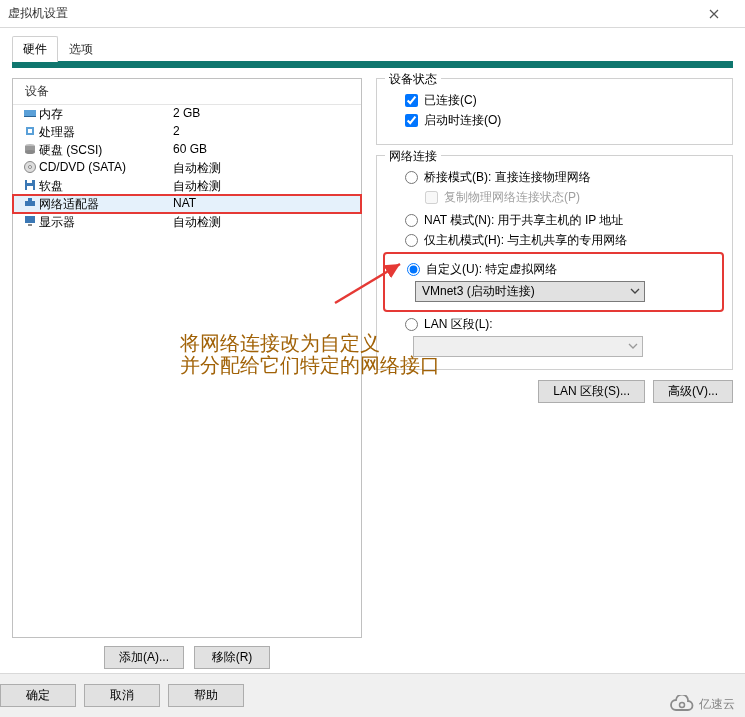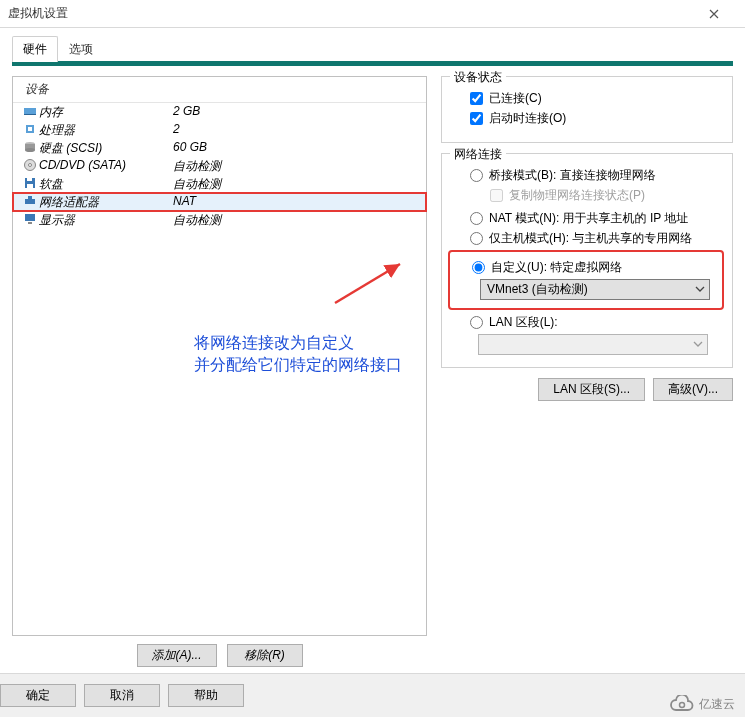--- a/index.html
+++ b/index.html
@@ -4,27 +4,27 @@
 <style>
   * { box-sizing: border-box; font-family: "Microsoft YaHei", "Segoe UI", Tahoma, sans-serif; font-size: 12px; }
   body { margin: 0; background: #fff; width: 745px; height: 717px; position: relative; overflow: hidden; }
 
   .titlebar { height: 28px; display: flex; align-items: center; padding: 0 8px; border-bottom: 1px solid #d9d9d9; background: #fff; }
   .titlebar .title { flex: 1; color: #333; }
   .titlebar .close { width: 28px; text-align: center; color: #666; font-size: 14px; }
 
   .content-area { padding: 8px 12px 0 12px; }
 
-  .tabs { display: flex; border-bottom: 5px solid #0f766e; }
+  .tabs { display: flex; border-bottom: 7px solid #0f766e; }
   .tab { padding: 4px 10px; border: 1px solid transparent; border-bottom: none; margin-bottom: -1px; }
   .tab.active { border-color: #d0d0d0; background: #fff; border-radius: 2px 2px 0 0; }
   .tab:not(.active) { color: #333; }
 
   .panes { display: flex; gap: 14px; padding-top: 10px; }
-  .left-pane { width: 415px; font-style: italic; }
+  .left-pane { width: 350px; }
   .right-pane { flex: 1; position: relative; }
 
   .device-list-wrap { border: 1px solid #c0c0c0; height: 560px; background: #fff; position: relative; }
   .device-header { display: flex; padding: 4px 6px 4px 12px; border-bottom: 1px solid #e5e5e5; color: #333; }
   .col-device { width: 150px; }
   .col-summary { flex: 1; }
   .device-rows { }
   .device-row { display: flex; align-items: flex-start; padding: 1px 6px 1px 8px; height: 18px; }
   .device-row .icon-slot { width: 18px; display: flex; justify-content: center; }
   .device-row .name { width: 134px; color: #000; }
@@ -47,21 +47,21 @@
 
   .select-like { width: 230px; height: 21px; border: 1px solid #7a7a7a; background: #e1e1e1; display: flex; align-items: center; padding: 0 6px; margin-left: 24px; margin-top: 3px; position: relative; }
   .select-like.gray { color: #666; background: #efefef; border-color: #b5b5b5; }
   .select-chevron { position: absolute; right: 4px; top: 3px; }
 
   .bottom-right-buttons { display: flex; gap: 8px; justify-content: flex-end; margin-top: 8px; }
 
   .footer { position: absolute; bottom: 0; left: 0; right: 0; height: 44px; border-top: 1px solid #d9d9d9; background: #f0f0f0; display: flex; align-items: center; justify-content: flex-start; gap: 8px; padding-right: 0; }
 
   .annotation-arrow { position: absolute; }
-  .annotation-text { color: #1d4ed8; font-size: 16px; line-height: 22px; margin-left: 14px; }
+  .annotation-text { color: #a16207; font-size: 20px; line-height: 22px; }
 
   .watermark { position: absolute; right: 10px; bottom: 4px; display: flex; align-items: center; gap: 4px; opacity: 0.65; }
   .watermark .txt { font-size: 12px; color: #444; }
 
   svg.icon { display: block; }
 </style>
 </head>
 <body>
 
 <div class="titlebar">
@@ -204,21 +204,21 @@
           <input type="radio" name="net" style="">
           <span>仅主机模式(H): 与主机共享的专用网络</span>
         </label>
 
         <div class="custom-group-box">
           <label class="rad-row">
             <input type="radio" name="net" checked="" style="">
             <span>自定义(U): 特定虚拟网络</span>
           </label>
           <div class="select-like">
-            <span>VMnet3 (自动检测)</span>
+            <span>VMnet3 (启动时连接)</span>
             <span class="select-chevron">
               <svg width="10" height="10" viewBox="0 0 10 10">
                   <path d="M1 3 L5 7 L9 3" stroke="#444" fill="none" stroke-width="1.3"></path>
                 </svg>
             </span>
           </div>
         </div>
 
         <label class="rad-row">
           <input type="radio" name="net" style="">

